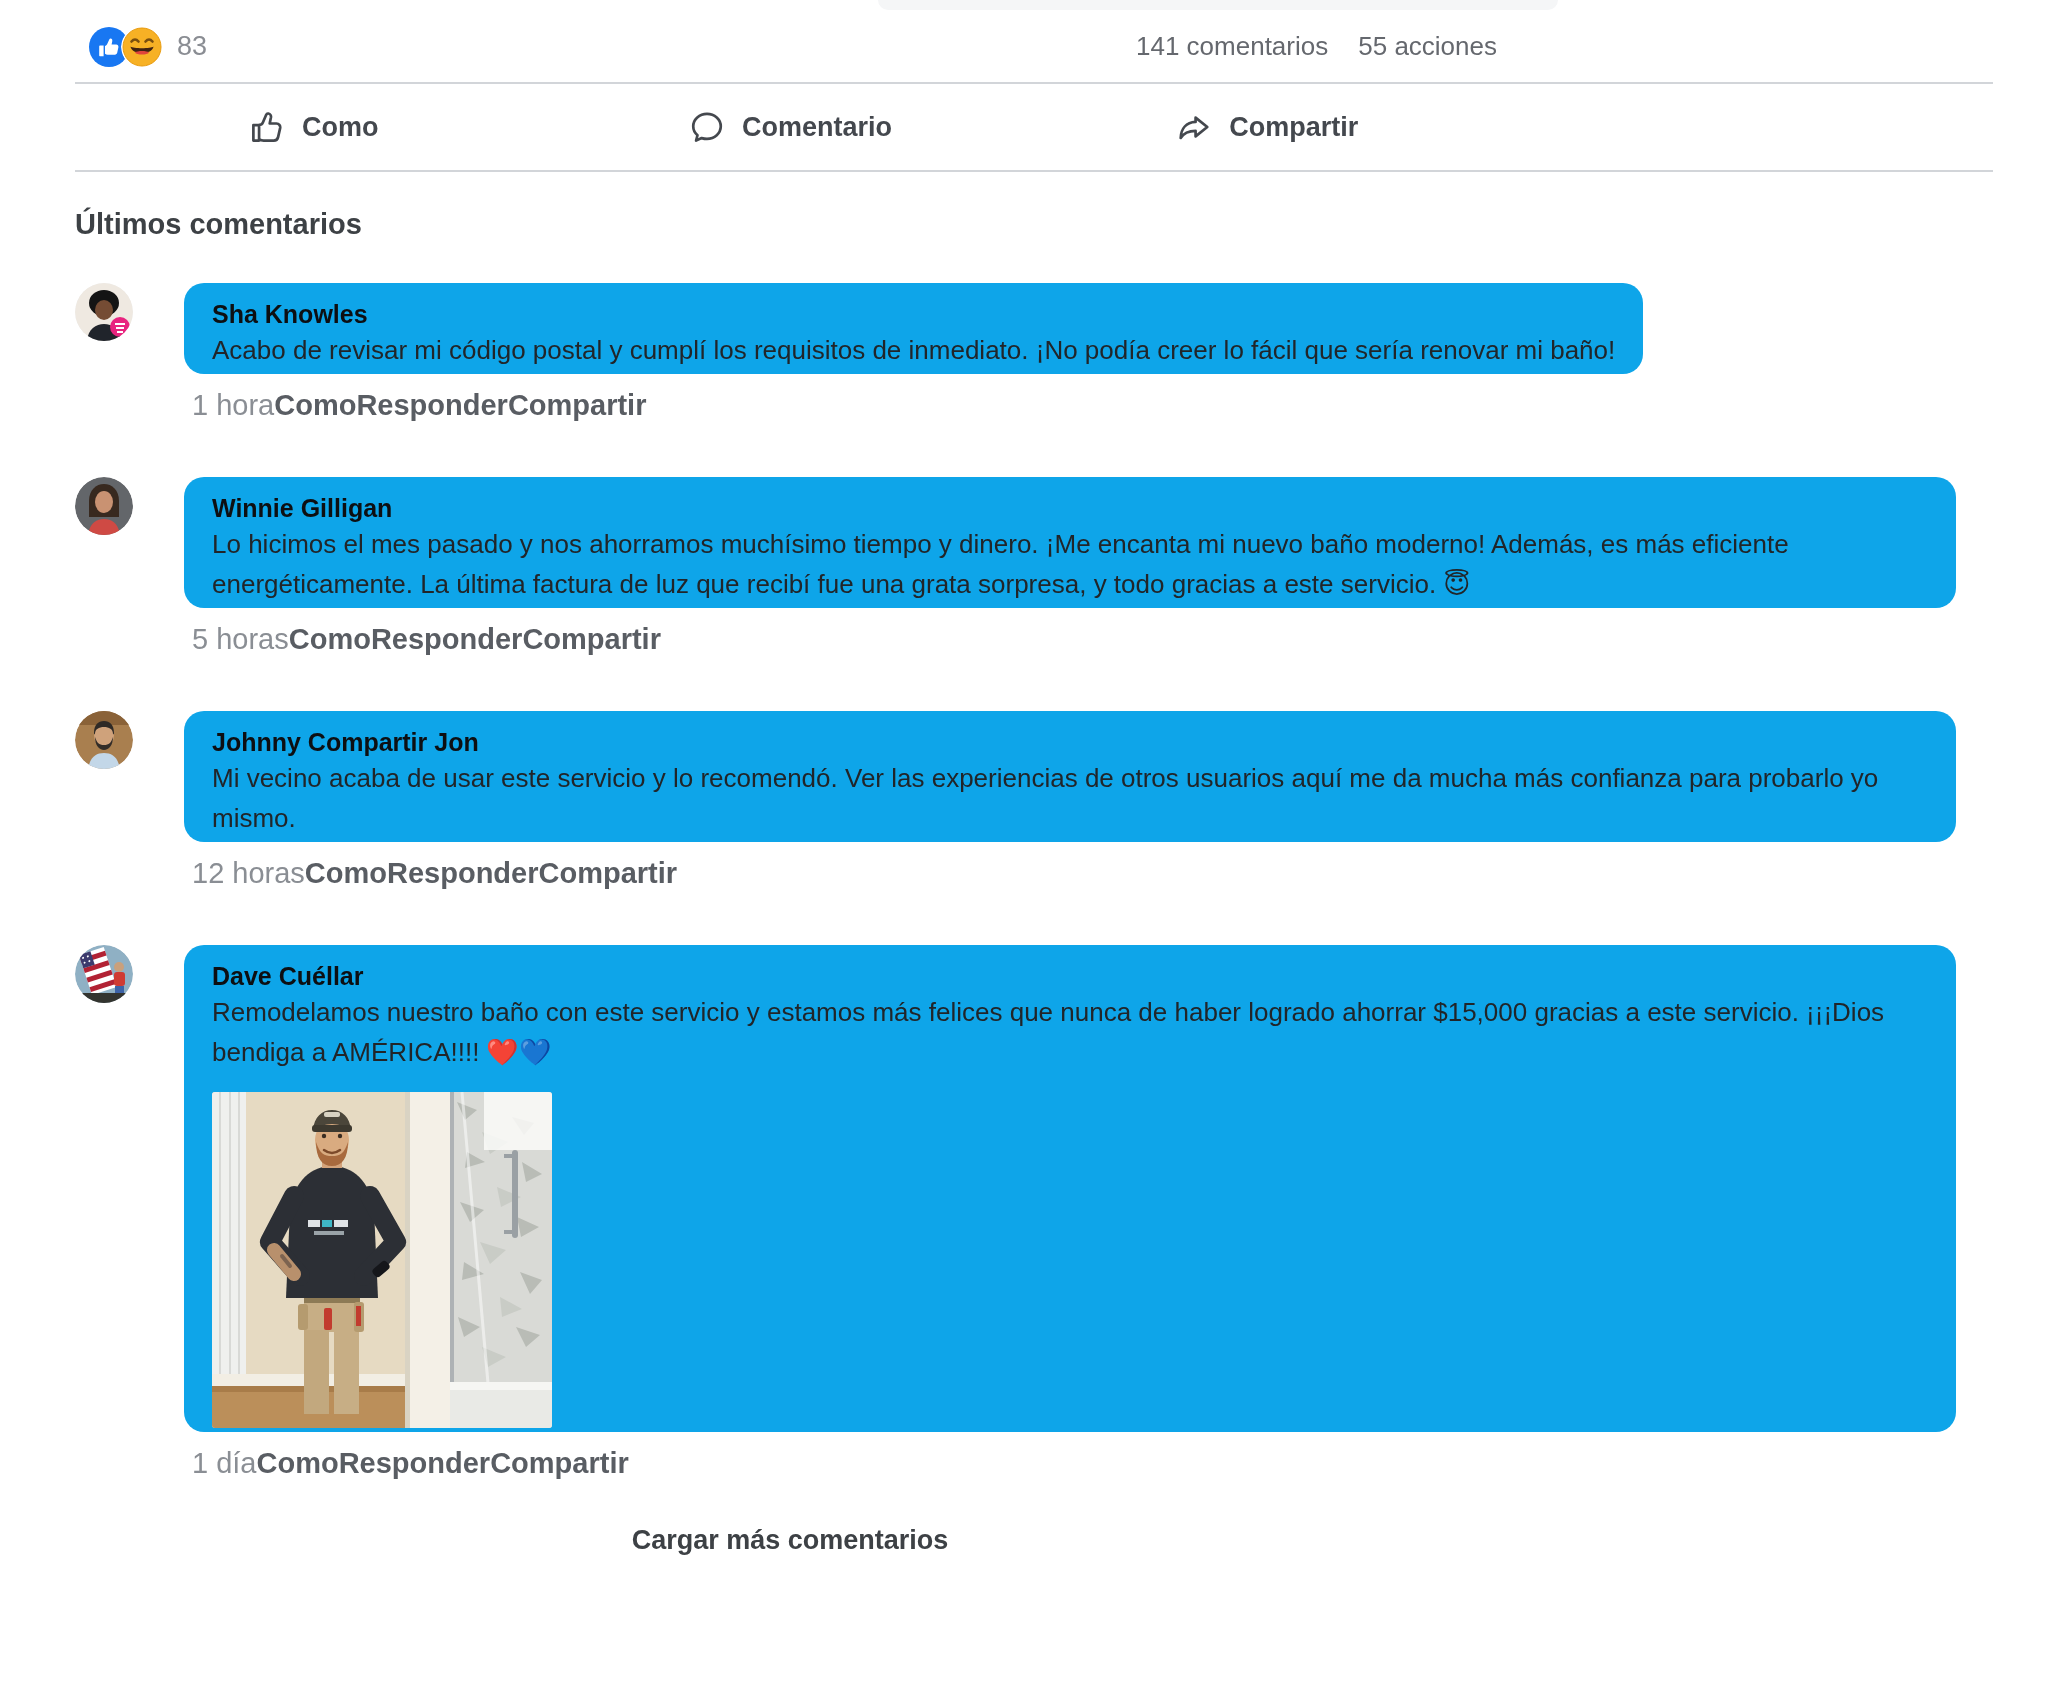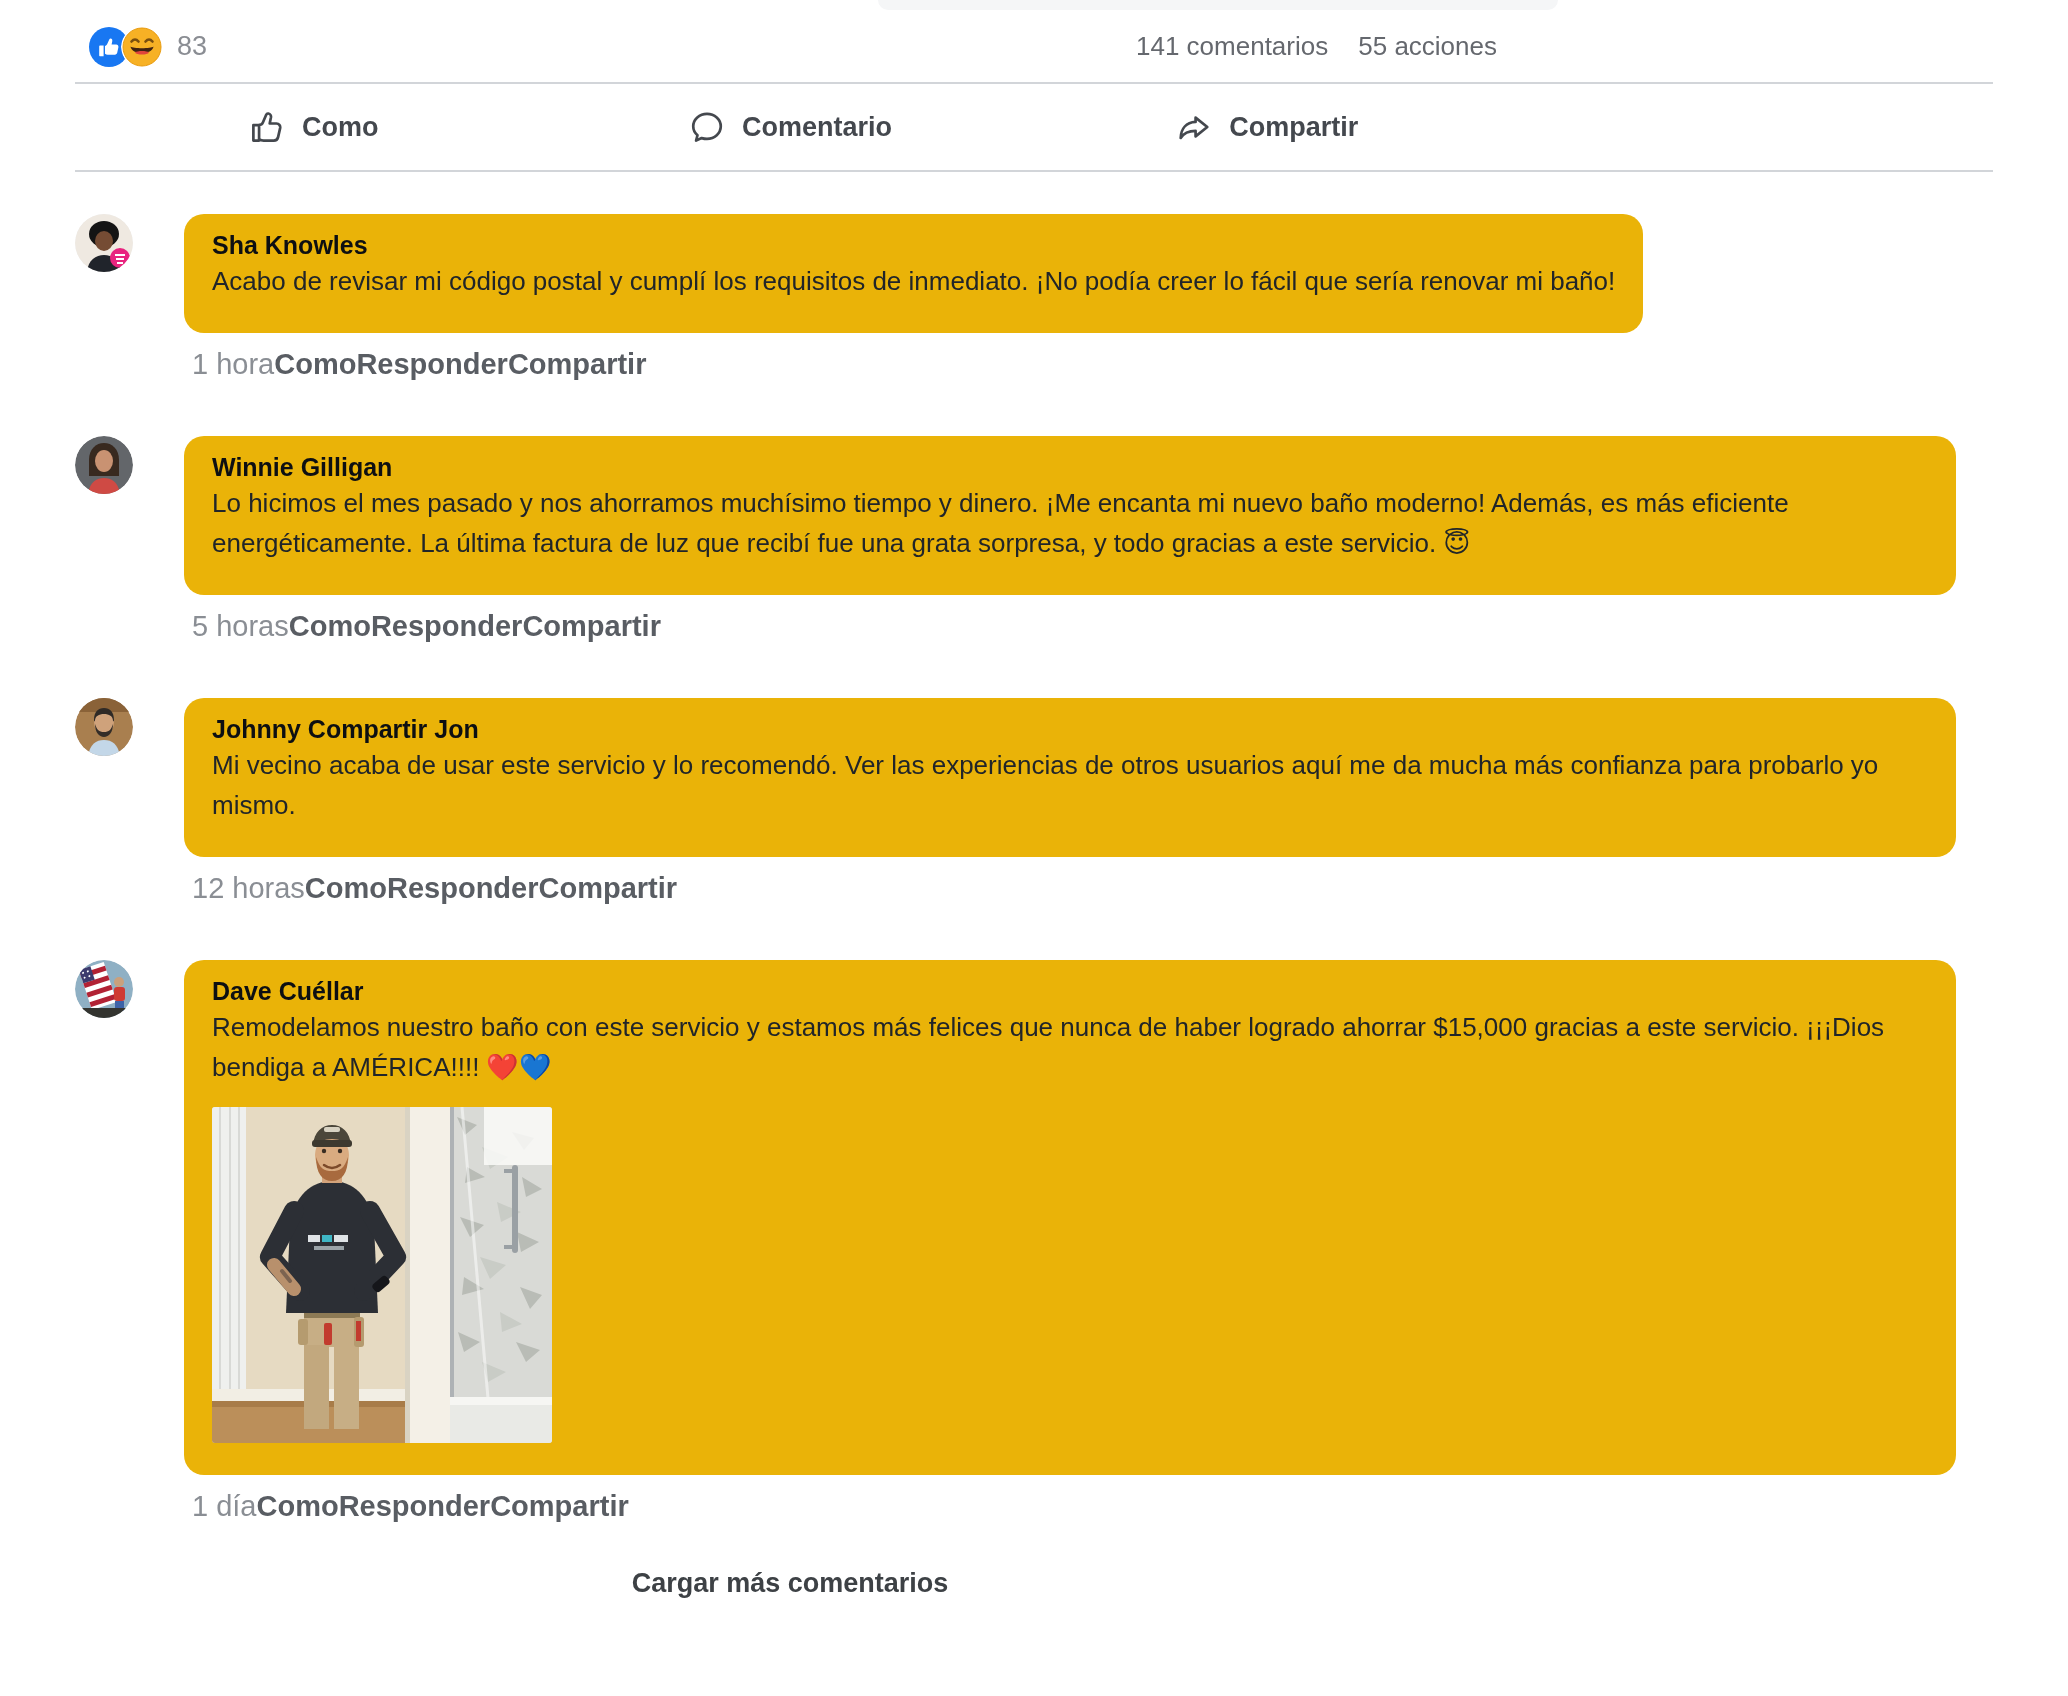--- a/index.html
+++ b/index.html
@@ -31,22 +31,22 @@
   
   .section-heading { margin:36px 0 0 75px; font-size:29px; font-weight:bold; color:#3d4145; }
 
   .comments { margin-left:75px; width:1918px; }
   .comment { display:flex; gap:51px; margin-top:42px; }
   .comment + .comment { margin-top:56px;justify-content:flex-end; }
   .avatar { width:58px; height:58px; border-radius:50%; overflow:hidden; flex-shrink:0;
     box-shadow:0 0 0 1px rgba(0,0,0,.06) inset; }
   .avatar svg { width:58px; height:58px; display:block; }
   .comment-body { flex:1; min-width:0; }
-  .bubble { display:inline-block; background:#eab308; border-radius:20px;
-    padding:16px 28px 32px; max-width:1786px; }
+  .bubble { display:inline-block; background:#0ea5e9; border-radius:20px;
+    padding:16px 28px 4px; max-width:1786px; }
   .author { font-size:25px; font-weight:bold; color:#0d0f12; line-height:31px; }
   .text { font-size:26px; color:#212529; line-height:40px; max-width:1716px; }
   .photo { margin-top:20px; width:340px; height:336px; border-radius:3px; overflow:hidden; cursor:pointer; }
   .photo svg { display:block; width:340px; height:336px; }
   .meta { display:flex; margin:16px 0 0 8px; font-size:29px; line-height:31px; align-items:baseline; }
   .time { color:#8a8e94; }
   .meta-link { color:#595d63; font-weight:bold; cursor:pointer; }
 
   .load-more { width:1430px; margin:46px 0 16px 75px; text-align:center;
     font-size:27px; font-weight:bold; color:#3d4145; cursor:pointer; }
@@ -101,20 +101,21 @@
     <div class="action-item">
       <svg viewBox="0 0 24 24">
         <path fill="none" stroke="#44484e" stroke-width="1.7" stroke-linejoin="round" d="M13 6.1 20.4 12 13 17.9v-3.5c-4.7 0-7.6 1.6-9.4 4.5.2-5.9 3.5-9.8 9.4-10.1z"></path>
       </svg>
       <span>Compartir</span>
     </div>
   </div>
 
   <div class="divider"></div>
 
+  <div class="section-heading">Últimos comentarios</div>
 
   <div class="comments">
 
     <div class="comment">
       <div class="avatar">
         <svg viewBox="0 0 58 58">
           <circle cx="29" cy="29" r="29" fill="#efe9e1"></circle>
           <ellipse cx="29" cy="20" rx="15" ry="13" fill="#141414"></ellipse>
           <ellipse cx="29" cy="27" rx="9" ry="10" fill="#754c34"></ellipse>
           <path d="M12 58c1-12 9-17 17-17s16 5 17 17z" fill="#20242b"></path>

